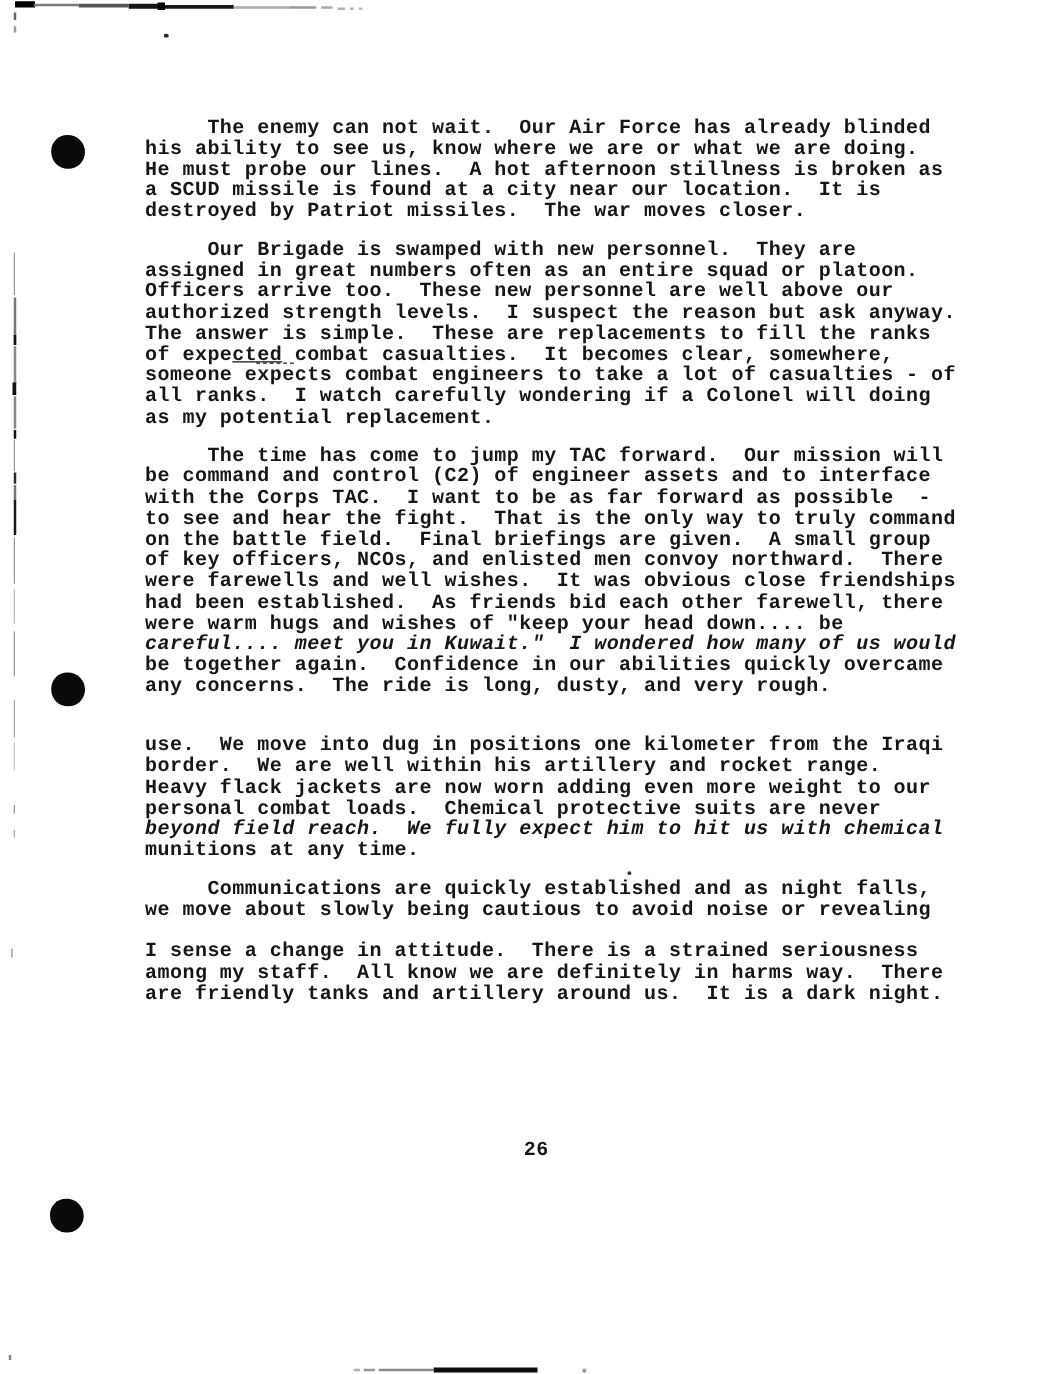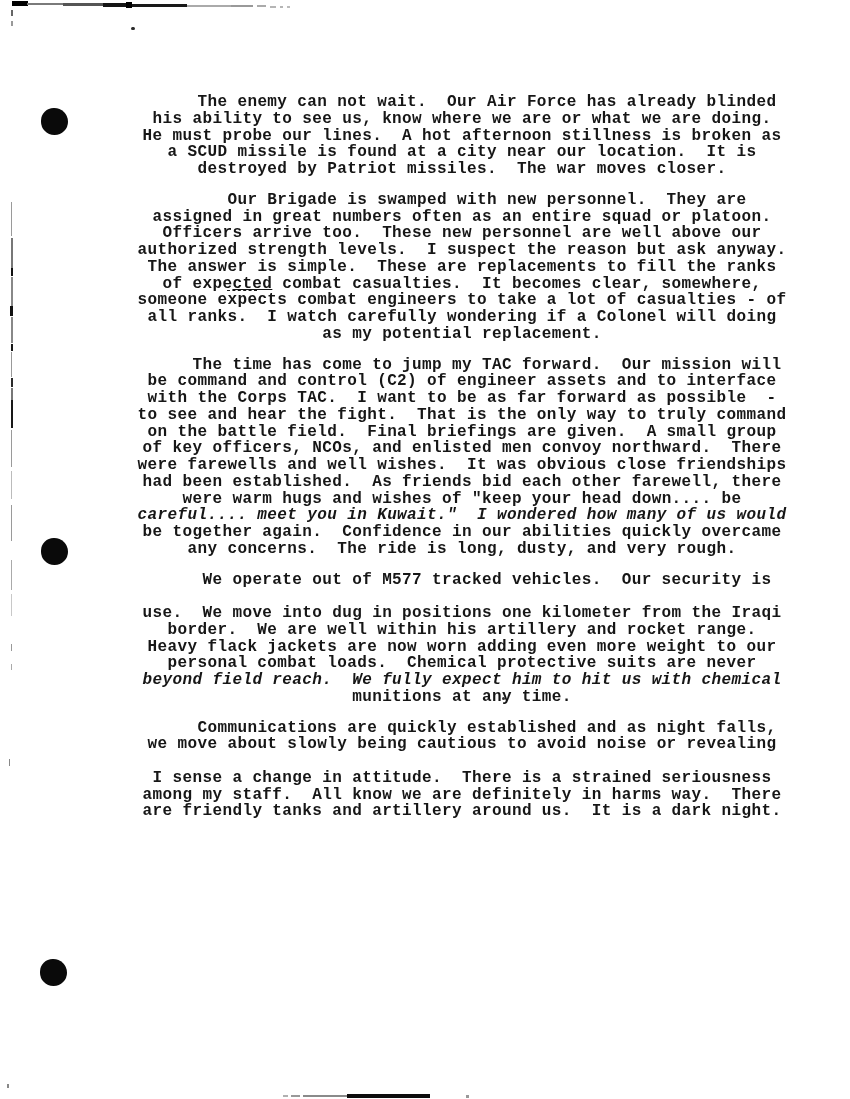--- a/index.html
+++ b/index.html
@@ -15,21 +15,21 @@
   .body-text {
     position: absolute;
     left: 108px; top: 94px;
     width: 700px;
     font-size: 16px;
     line-height: 16.75px;
     letter-spacing: 0.38px;
     font-weight: 700;
     color: #161616;
   }
-  p.para { margin: 0 0 14px 8px; white-space: pre; text-align: center; }
+  p.para { margin: 0 0 14px 8px; white-space: pre; }
   .slant { font-style: italic; }
   .overstruck { text-decoration-line: overline; text-decoration-style: dashed; text-decoration-thickness: 1px; }
   .understruck { text-decoration-line: underline; text-decoration-style: solid; text-decoration-thickness: 1px; }
   .hole {
     position: absolute;
     width: 27px; height: 27px;
     background: #0a0a0a;
     border-radius: 48% 52% 50% 50%;
   }
   .pagenum {
@@ -124,31 +124,31 @@
 to see and hear the fight.  That is the only way to truly command
 on the battle field.  Final briefings are given.  A small group
 of key officers, NCOs, and enlisted men convoy northward.  There
 were farewells and well wishes.  It was obvious close friendships
 had been established.  As friends bid each other farewell, there
 were warm hugs and wishes of "keep your head down.... be
 </span><span class="slant">careful.... meet you in Kuwait."  I wondered how many of us would</span><span>
 be together again.  Confidence in our abilities quickly overcame
 any concerns.  The ride is long, dusty, and very rough.</span></p>
 
-    <p class="para"><span>     We operate out of M577 tracked vehicles.  Our security is
-</span><span>
+    <p class="para"><span>
 use.  We move into dug in positions one kilometer from the Iraqi
 border.  We are well within his artillery and rocket range.
 Heavy flack jackets are now worn adding even more weight to our
 personal combat loads.  Chemical protective suits are never
 </span><span class="slant">beyond field reach.  We fully expect him to hit us with chemical</span><span>
 munitions at any time.</span></p>
 
     <p class="para"><span>     Communications are quickly established and as night falls,
 we move about slowly being cautious to avoid noise or revealing
 </span><span>
 I sense a change in attitude.  There is a strained seriousness
 among my staff.  All know we are definitely in harms way.  There
 are friendly tanks and artillery around us.  It is a dark night.</span></p>
   </div>
 
+  <div class="pagenum">26</div>
 
 </div>
 
 </body></html>

